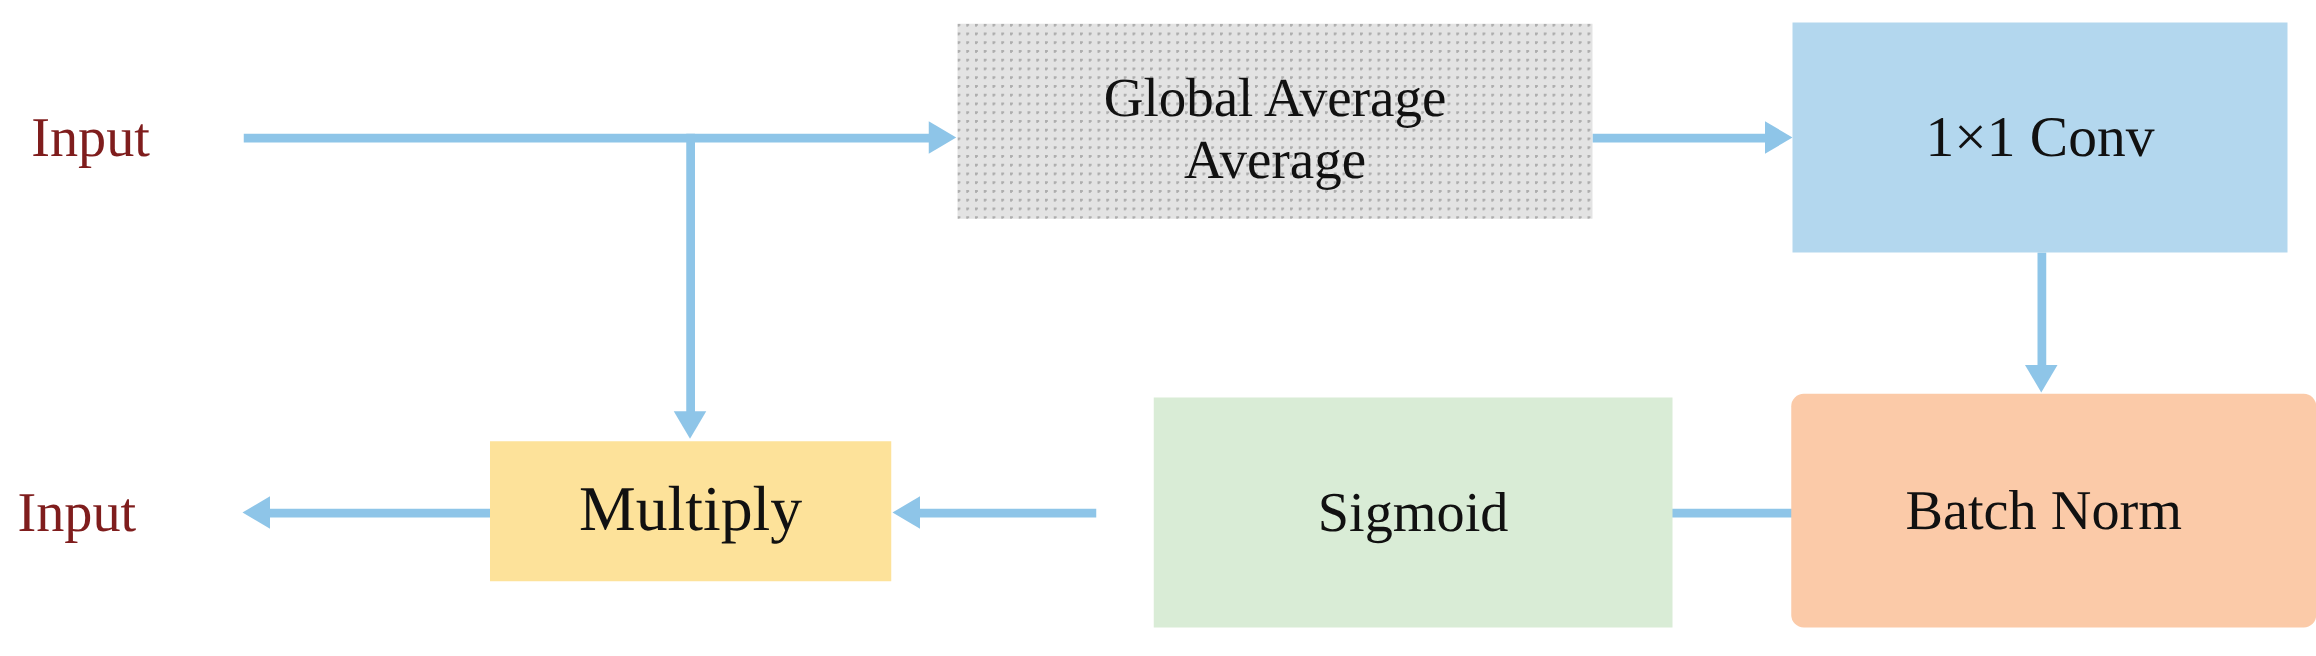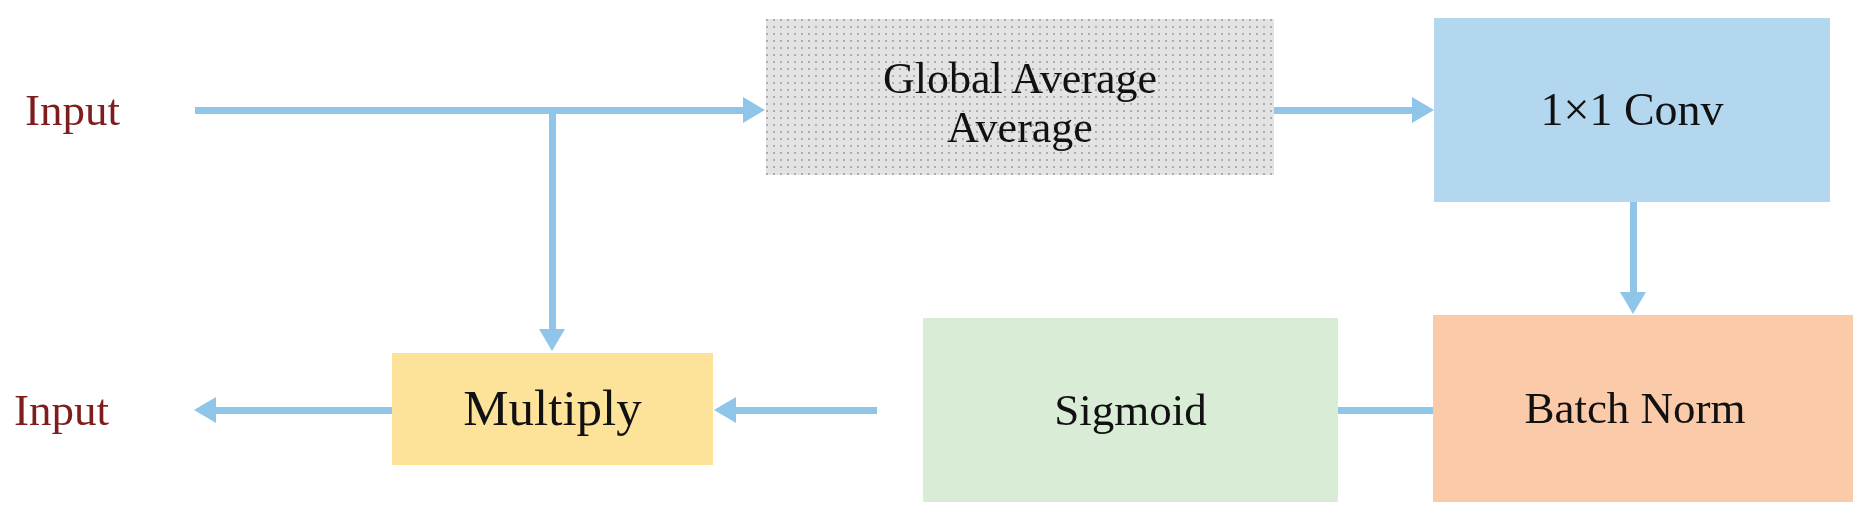--- a/index.html
+++ b/index.html
@@ -31,20 +31,21 @@
     left:1434px; top:18px; width:396px; height:184px;
     background:#b3d7ee;
     font-size:46px;
   }
 
   
   #node-bn{
     left:1433px; top:315px; width:420px; height:187px;
     background:#fbcaa8;
     font-size:45px;
+    border-radius:10px;
   }
   #node-bn .label{transform:translateX(-8px);}
 
   
   #node-sigmoid{
     left:875px; top:318px; width:415px; height:184px;
     background:#d9ecd6;
     font-size:45px;
     margin-left:48px;
   }

